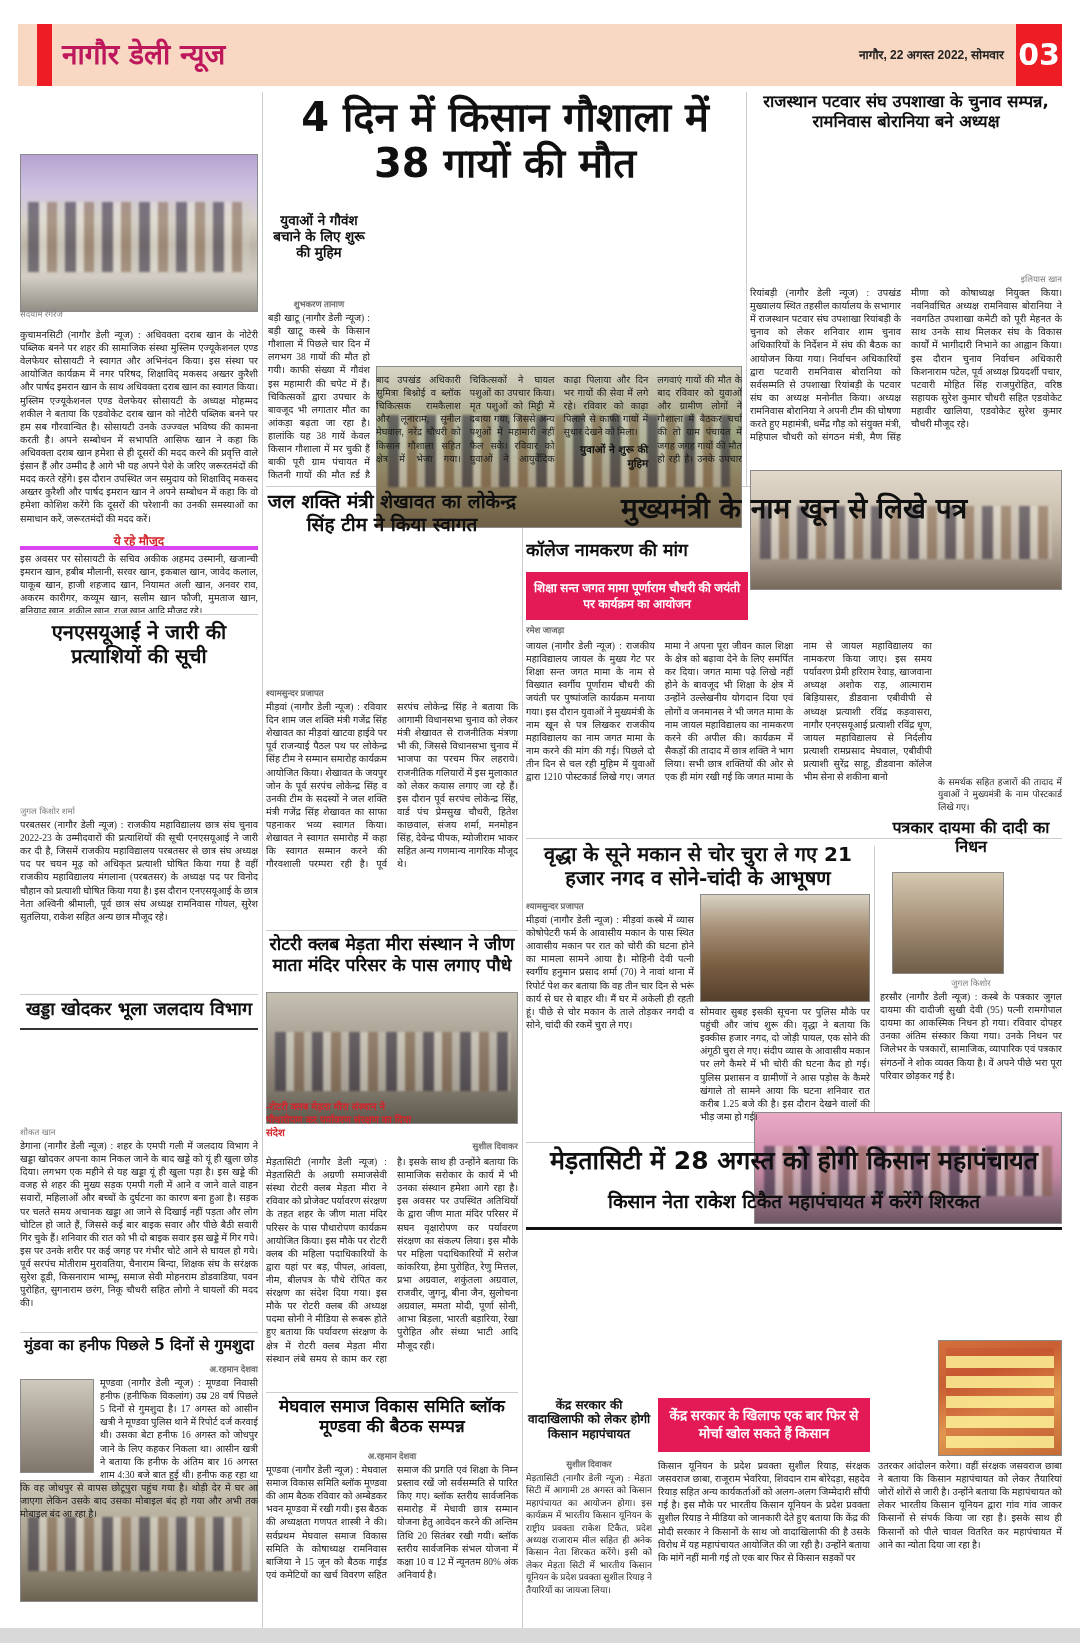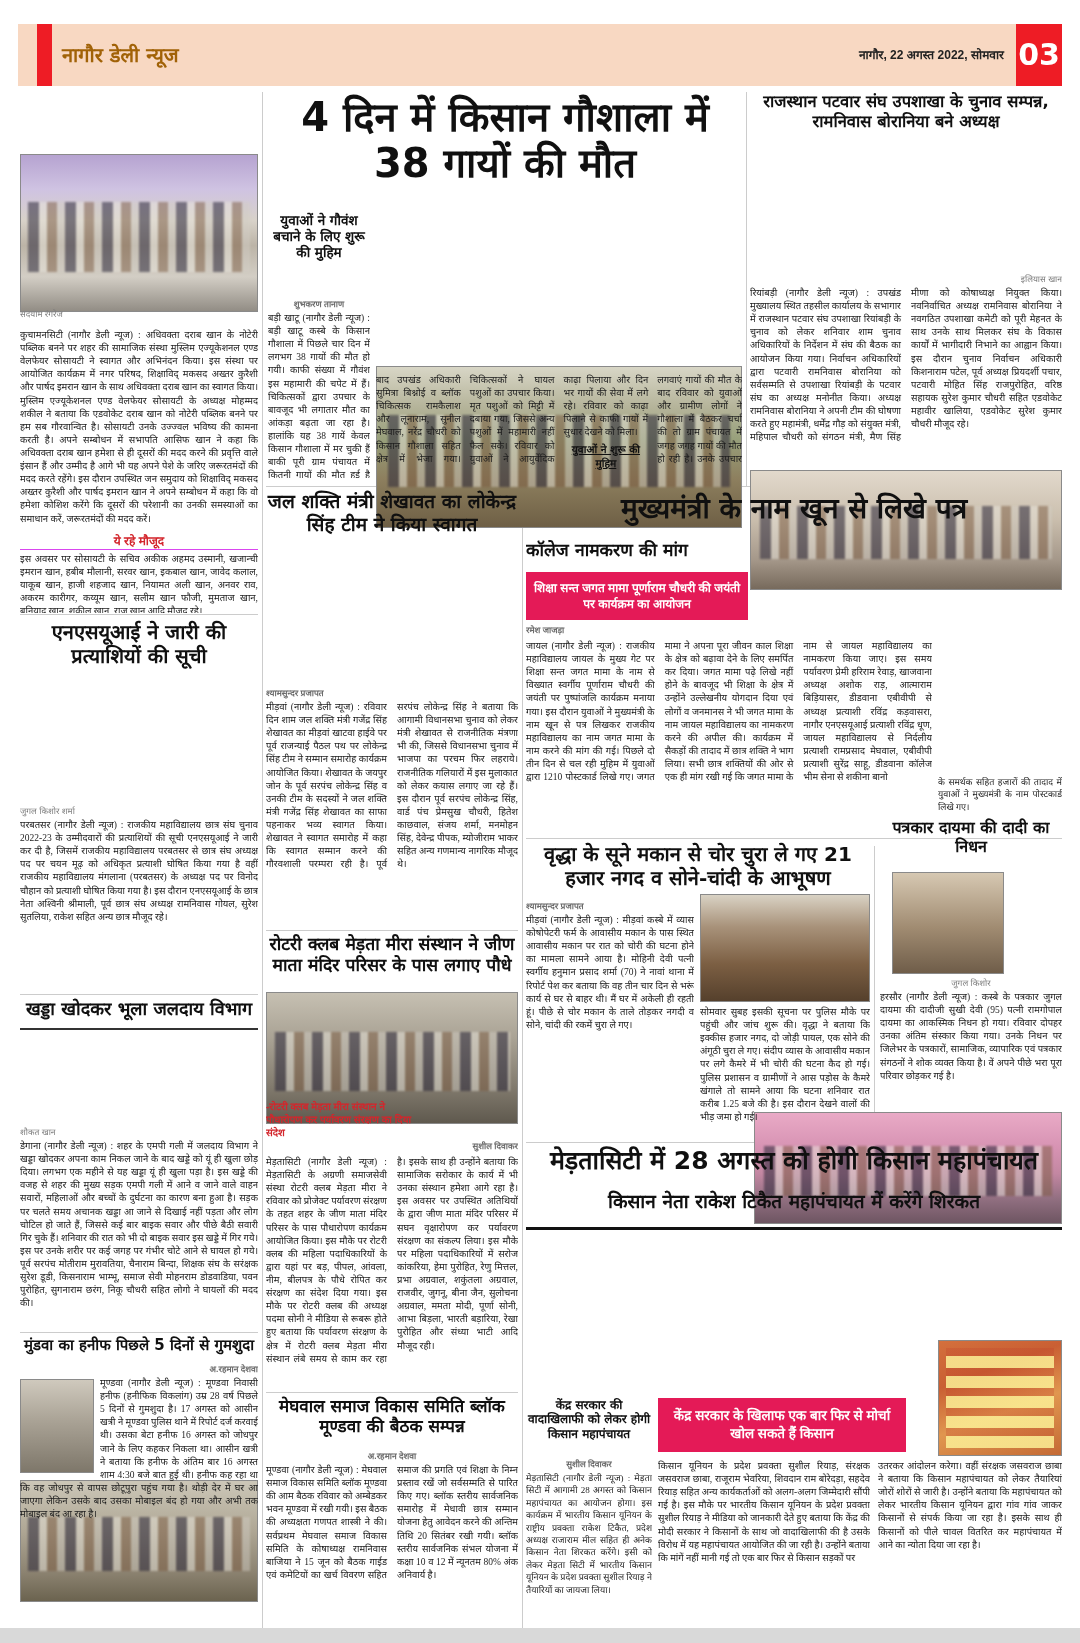--- a/index.html
+++ b/index.html
@@ -12,30 +12,30 @@
         font-family:"Liberation Serif", serif;}
   .cols2{column-count:2;column-gap:10px;}
   .cols3{column-count:3;column-gap:10px;}
   .cols4{column-count:4;column-gap:9px;}
   .byline{font-size:8.5px;color:#6b6b6b;font-weight:700;}
   .credit{font-size:8.5px;color:#7a7a7a;font-weight:400;}
   .ph{border:1px solid #8a8a8a;}
   .vline{position:absolute;width:1px;background:#cccccc;}
   .hline{position:absolute;height:1px;background:#cccccc;}
   .red-sub{color:#d3262c;font-weight:700;font-size:12px;text-align:center;
-           border-bottom:1px solid #d946ef;padding-bottom:2px;}
+           border-bottom:4px solid #d946ef;padding-bottom:2px;}
   .banner{background:#e41a57;color:#ffffff;font-weight:700;text-align:center;
           display:flex;align-items:center;justify-content:center;line-height:1.35;}
-  .inline-head{display:block;font-weight:700;text-align:center;font-size:10.5px;
-               margin:2px 0;color:#111;font-family:"DejaVu Sans", sans-serif;text-decoration:underline;}
+  .inline-head{display:block;font-weight:700;text-align:right;font-size:10.5px;
+               margin:2px 0;color:#111;font-family:"DejaVu Sans", sans-serif;}
   .red-cap{color:#d3262c;font-weight:700;font-size:10px;line-height:1.3;text-align:left;}
   
   .header{background:#f8d8c2;}
-  .mast{position:absolute;left:44px;top:0;height:62px;line-height:62px;font-size:20px;
-        font-weight:700;color:#a16207;font-family:"DejaVu Sans", sans-serif;}
+  .mast{position:absolute;left:44px;top:0;height:62px;line-height:62px;font-size:28px;
+        font-weight:700;color:#be185d;font-family:"DejaVu Sans", sans-serif;}
   .mast-bar{position:absolute;left:19px;top:0;width:15px;height:62px;background:#ee1c25;}
   .hdate{position:absolute;right:58px;top:0;height:62px;line-height:62px;font-size:12px;
          font-weight:700;color:#222;}
   .pagenum{position:absolute;right:0;top:0;width:46px;height:62px;background:#ee1c25;
            color:#fff;font-size:30px;font-weight:700;text-align:center;line-height:62px;
            font-family:"DejaVu Sans", sans-serif;}
   .footer{background:#d9d9d9;}
   
   .ph-notary{background:linear-gradient(180deg,#b6a3d1 0%,#cfc3e2 22%,#d8d2c9 42%,#bcb4a7 58%,#d3cec5 78%,#928d85 100%);}
   .ph-gaushala{background:linear-gradient(180deg,#d8d6c6 0%,#b5b49a 25%,#98a07b 45%,#8d7f5e 70%,#6e5f45 100%);}
@@ -153,19 +153,19 @@
   <div class="abs hl" style="left:266px;top:1396px;width:252px;height:52px;font-size:17px">मेघवाल समाज विकास समिति ब्लॉक मूण्डवा की बैठक सम्पन्न</div>
   <div class="abs byline" style="left:266px;top:1450px;width:252px;height:12px;text-align:center">अ.रहमान देशवा</div>
   <div class="abs body cols2" style="left:266px;top:1464px;width:252px;height:162px">मूण्डवा (नागौर डेली न्यूज) : मेघवाल समाज विकास समिति ब्लॉक मूण्डवा की आम बैठक रविवार को अम्बेडकर भवन मूण्डवा में रखी गयी। इस बैठक की अध्यक्षता गणपत शास्त्री ने की। सर्वप्रथम मेघवाल समाज विकास समिति के कोषाध्यक्ष रामनिवास बाजिया ने 15 जून को बैठक गाईड एवं कमेटियों का खर्च विवरण सहित समाज की प्रगति एवं शिक्षा के निम्न प्रस्ताव रखें जो सर्वसम्मति से पारित किए गए। ब्लॉक स्तरीय सार्वजनिक समारोह में मेधावी छात्र सम्मान योजना हेतु आवेदन करने की अन्तिम तिथि 20 सितंबर रखी गयी। ब्लॉक स्तरीय सार्वजनिक संभल योजना में कक्षा 10 व 12 में न्यूनतम 80% अंक अनिवार्य है।</div>
 
   <div class="abs hl" style="left:526px;top:1146px;width:536px;height:42px;font-size:25px">मेड़तासिटी में 28 अगस्त को होगी किसान महापंचायत</div>
   <div class="abs hl" style="left:526px;top:1398px;width:126px;height:58px;font-size:12px">केंद्र सरकार की वादाखिलाफी को लेकर होगी किसान महापंचायत</div>
 
   <div class="abs hl" style="left:526px;top:1190px;width:536px;height:40px;font-size:19px;border-bottom:3px solid #111;padding-bottom:6px">किसान नेता राकेश टिकैत महापंचायत में करेंगे शिरकत</div>
   <div class="abs byline" style="left:526px;top:1458px;width:126px;height:12px;text-align:center">सुशील दिवाकर</div>
   <div class="abs body" style="left:526px;top:1472px;width:126px;height:156px;font-size:9px">मेड़तासिटी (नागौर डेली न्यूज) : मेड़ता सिटी में आगामी 28 अगस्त को किसान महापंचायत का आयोजन होगा। इस कार्यक्रम में भारतीय किसान यूनियन के राष्ट्रीय प्रवक्ता राकेश टिकैत, प्रदेश अध्यक्ष राजाराम मील सहित ही अनेक किसान नेता शिरकत करेंगे। इसी को लेकर मेड़ता सिटी में भारतीय किसान यूनियन के प्रदेश प्रवक्ता सुशील रियाड़ ने तैयारियों का जायजा लिया।</div>
-  <div class="abs banner" style="left:658px;top:1398px;width:248px;height:54px;font-size:13.5px;padding:4px 8px">केंद्र सरकार के खिलाफ एक बार फिर से मोर्चा खोल सकते हैं किसान</div>
+  <div class="abs banner" style="left:658px;top:1398px;width:212px;height:54px;font-size:13.5px;padding:4px 8px">केंद्र सरकार के खिलाफ एक बार फिर से मोर्चा खोल सकते हैं किसान</div>
   <div class="abs body" style="left:658px;top:1460px;width:212px;height:168px">किसान यूनियन के प्रदेश प्रवक्ता सुशील रियाड़, संरक्षक जसवराज छाबा, राजूराम भेवरिया, शिवदान राम बोरेदड़ा, सहदेव रियाड़ सहित अन्य कार्यकर्ताओं को अलग-अलग जिम्मेदारी सौंपी गई है। इस मौके पर भारतीय किसान यूनियन के प्रदेश प्रवक्ता सुशील रियाड़ ने मीडिया को जानकारी देते हुए बताया कि केंद्र की मोदी सरकार ने किसानों के साथ जो वादाखिलाफी की है उसके विरोध में यह महापंचायत आयोजित की जा रही है। उन्होंने बताया कि मांगें नहीं मानी गई तो एक बार फिर से किसान सड़कों पर</div>
   <div class="abs body" style="left:878px;top:1460px;width:184px;height:168px">उतरकर आंदोलन करेगा। वहीं संरक्षक जसवराज छाबा ने बताया कि किसान महापंचायत को लेकर तैयारियां जोरों शोरों से जारी है। उन्होंने बताया कि महापंचायत को लेकर भारतीय किसान यूनियन द्वारा गांव गांव जाकर किसानों से संपर्क किया जा रहा है। इसके साथ ही किसानों को पीले चावल वितरित कर महापंचायत में आने का न्योता दिया जा रहा है।</div>
 
   <div class="abs footer" style="left:0;top:1628px;width:1080px;height:15px"></div>
 
 </div>
 
 </body></html>

